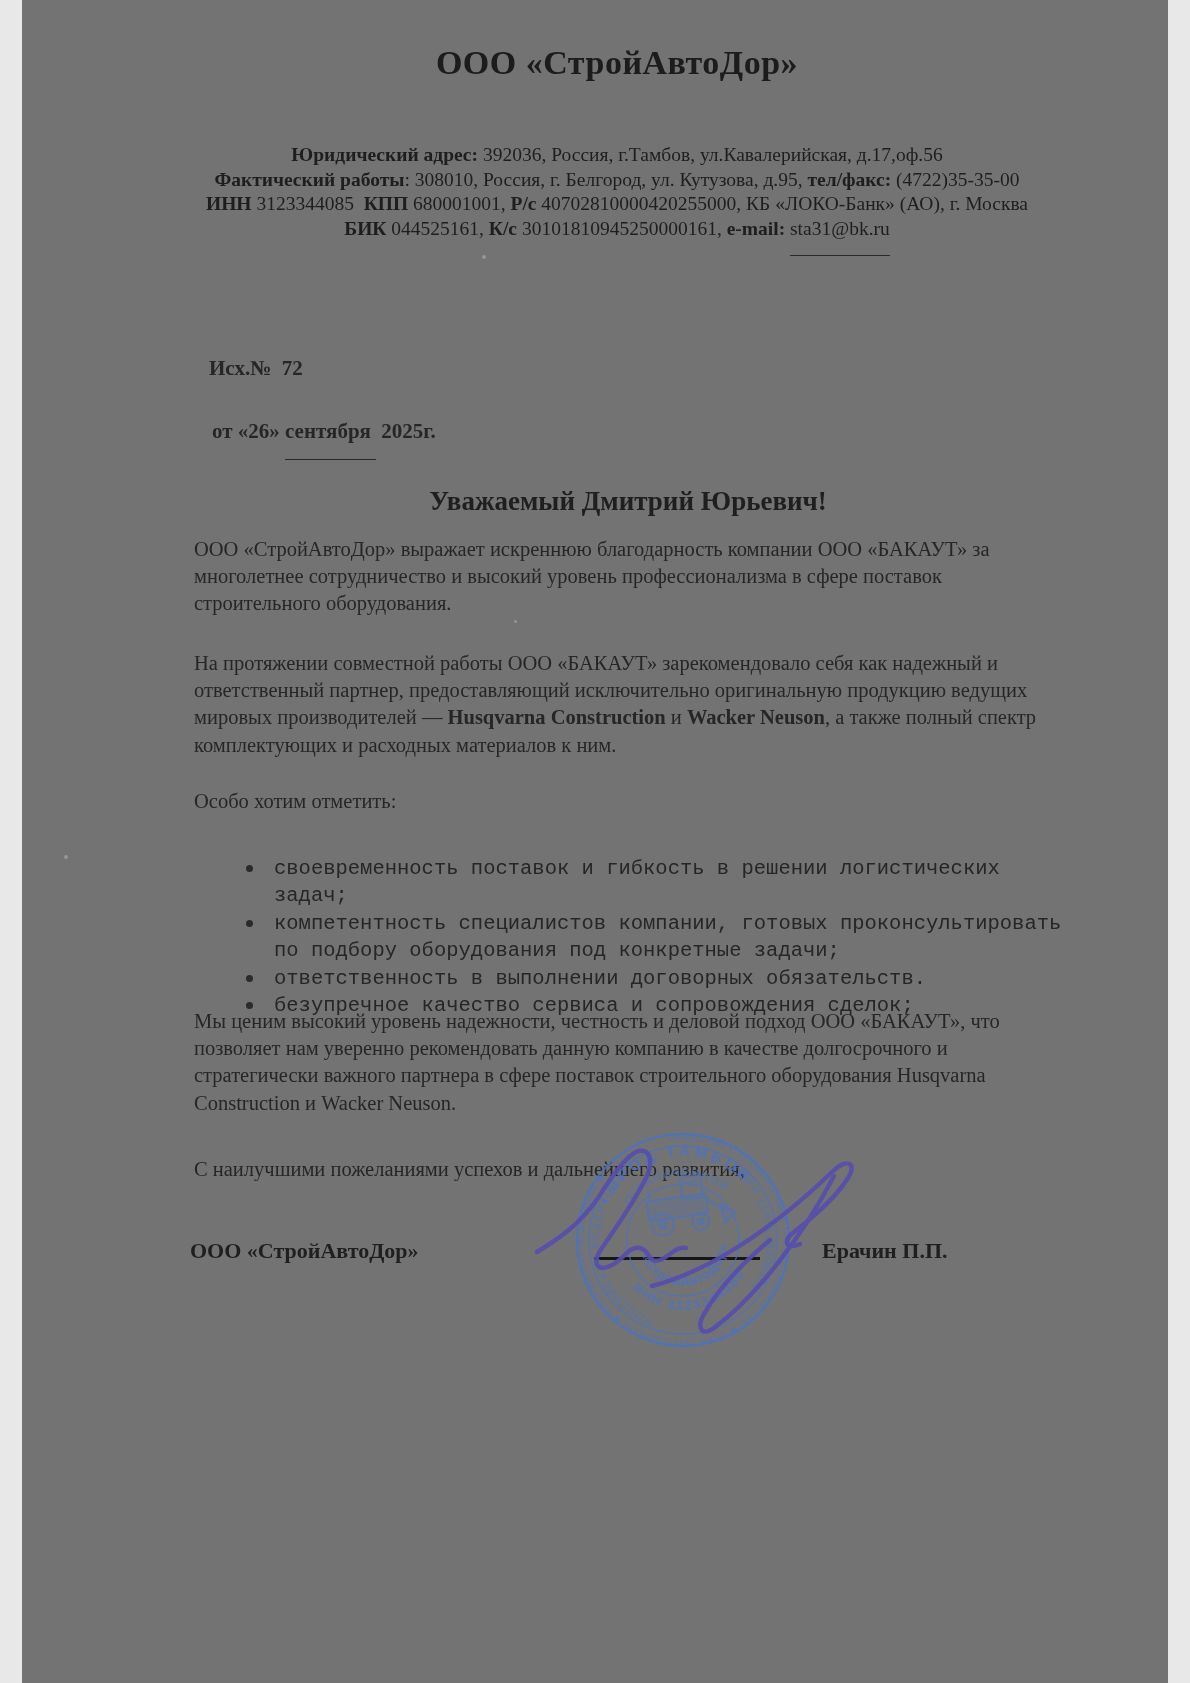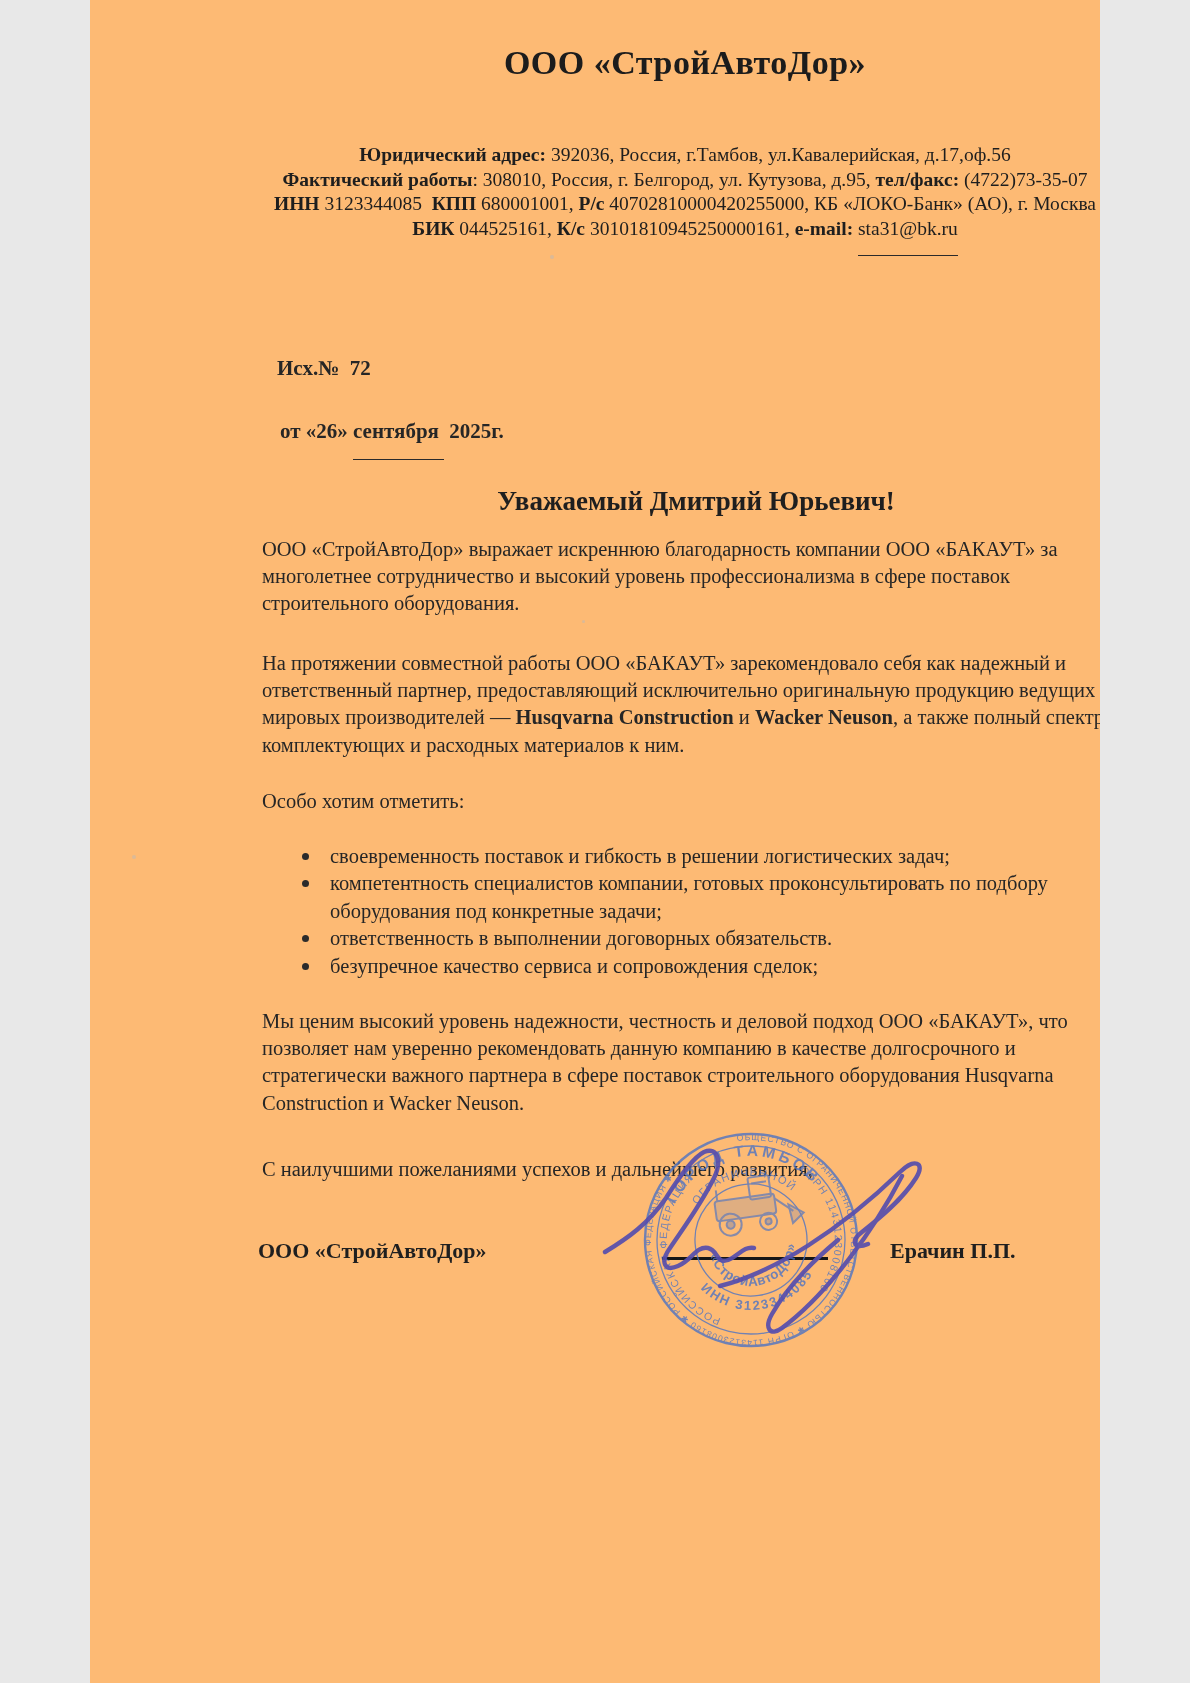--- a/index.html
+++ b/index.html
@@ -1,51 +1,51 @@
 <!DOCTYPE html>
 <html><head>
 <meta charset="utf-8">
 <style>
   html,body{margin:0;padding:0;background:#e8e8e8;}
   .page{
-    position:relative;width:1010px;height:1683px;margin:0 auto;
-    background:#fdba74;color:#222;overflow:hidden;
+    position:relative;width:1146px;height:1683px;margin:0 auto;
+    background:#737373;color:#222;overflow:hidden;
     font-family:"Liberation Serif","DejaVu Serif",serif;
   }
   .abs{position:absolute;}
   .center{left:0;width:1190px;text-align:center;}
   .col{left:172px;width:868px;}
   .title{top:44px;font-size:34px;font-weight:700;letter-spacing:.5px;color:#1c1c1c;}
   .hdr{top:103px;font-size:19.5px;line-height:24.6px;color:#1e1e1e;margin-top:40px;}
   .hdr .line{white-space:pre;}
   b,.b{font-weight:700;}
   .u{border-bottom:1.6px solid #2a2a2a;padding-bottom:16px;}
   .meta{font-size:21px;font-weight:700;white-space:pre;color:#262626;}
   .salut{top:486px;font-size:27px;font-weight:700;color:#1f1f1f;}
   .para{font-size:20.5px;line-height:27.2px;color:#262626;text-align:left;}
-  .bullets{margin:0;padding:0;list-style:none;font-size:20.5px;line-height:27.4px;color:#262626;}
+  .bullets{margin:12px;padding:0;list-style:none;font-size:20.5px;line-height:27.4px;color:#262626;font-family:Liberation Mono, monospace;}
   .bullets li{position:relative;padding-left:44px;}
   .bullets li .dot{
     position:absolute;left:16px;top:10px;width:7px;height:7px;border-radius:50%;background:#2b2b2b;
   }
   .sig-label{font-size:22px;font-weight:700;color:#1f1f1f;white-space:pre;}
   .sig-line{top:1257px;left:572px;width:166px;height:3px;background:#161616;}
   .stamp-sig-svg{left:480px;top:1080px;}
   .speck{position:absolute;border-radius:50%;background:#b9b9b9;opacity:.5;}
 </style>
 </head>
 <body>
 
 <div class="page">
 
   <div class="abs center title">ООО «СтройАвтоДор»</div>
 
   <div class="abs center hdr">
     <div class="line"><b>Юридический адрес:</b><span> 392036, Россия, г.Тамбов, ул.Кавалерийская, д.17,оф.56</span></div>
-    <div class="line"><b>Фактический работы</b><span>: 308010, Россия, г. Белгород, ул. Кутузова, д.95, </span><b>тел/факс:</b><span> (4722)73-35-07</span></div>
+    <div class="line"><b>Фактический работы</b><span>: 308010, Россия, г. Белгород, ул. Кутузова, д.95, </span><b>тел/факс:</b><span> (4722)35-35-00</span></div>
     <div class="line"><b>ИНН</b><span> 3123344085  </span><b>КПП</b><span> 680001001, </span><b>Р/с</b><span> 40702810000420255000, КБ «ЛОКО-Банк» (АО), г. Москва</span></div>
     <div class="line"><b>БИК</b><span> 044525161, </span><b>К/с</b><span> 30101810945250000161, </span><b>e-mail:</b><span> </span><span class="u">sta31@bk.ru</span></div>
   </div>
 
   <div class="abs meta" style="left:187px;top:356px;">Исх.№  72</div>
   <div class="abs meta" style="left:190px;top:419px;"><span>от «26» </span><span class="u" style="padding-right:5px;">сентября</span><span> 2025г.</span></div>
 
   <div class="abs col salut" style="text-align:center;">Уважаемый Дмитрий Юрьевич!</div>
 
   <div class="abs col para" style="top:536px;">ООО «СтройАвтоДор» выражает искреннюю благодарность компании ООО «БАКАУТ» за многолетнее сотрудничество и высокий уровень профессионализма в сфере поставок строительного оборудования.</div>

